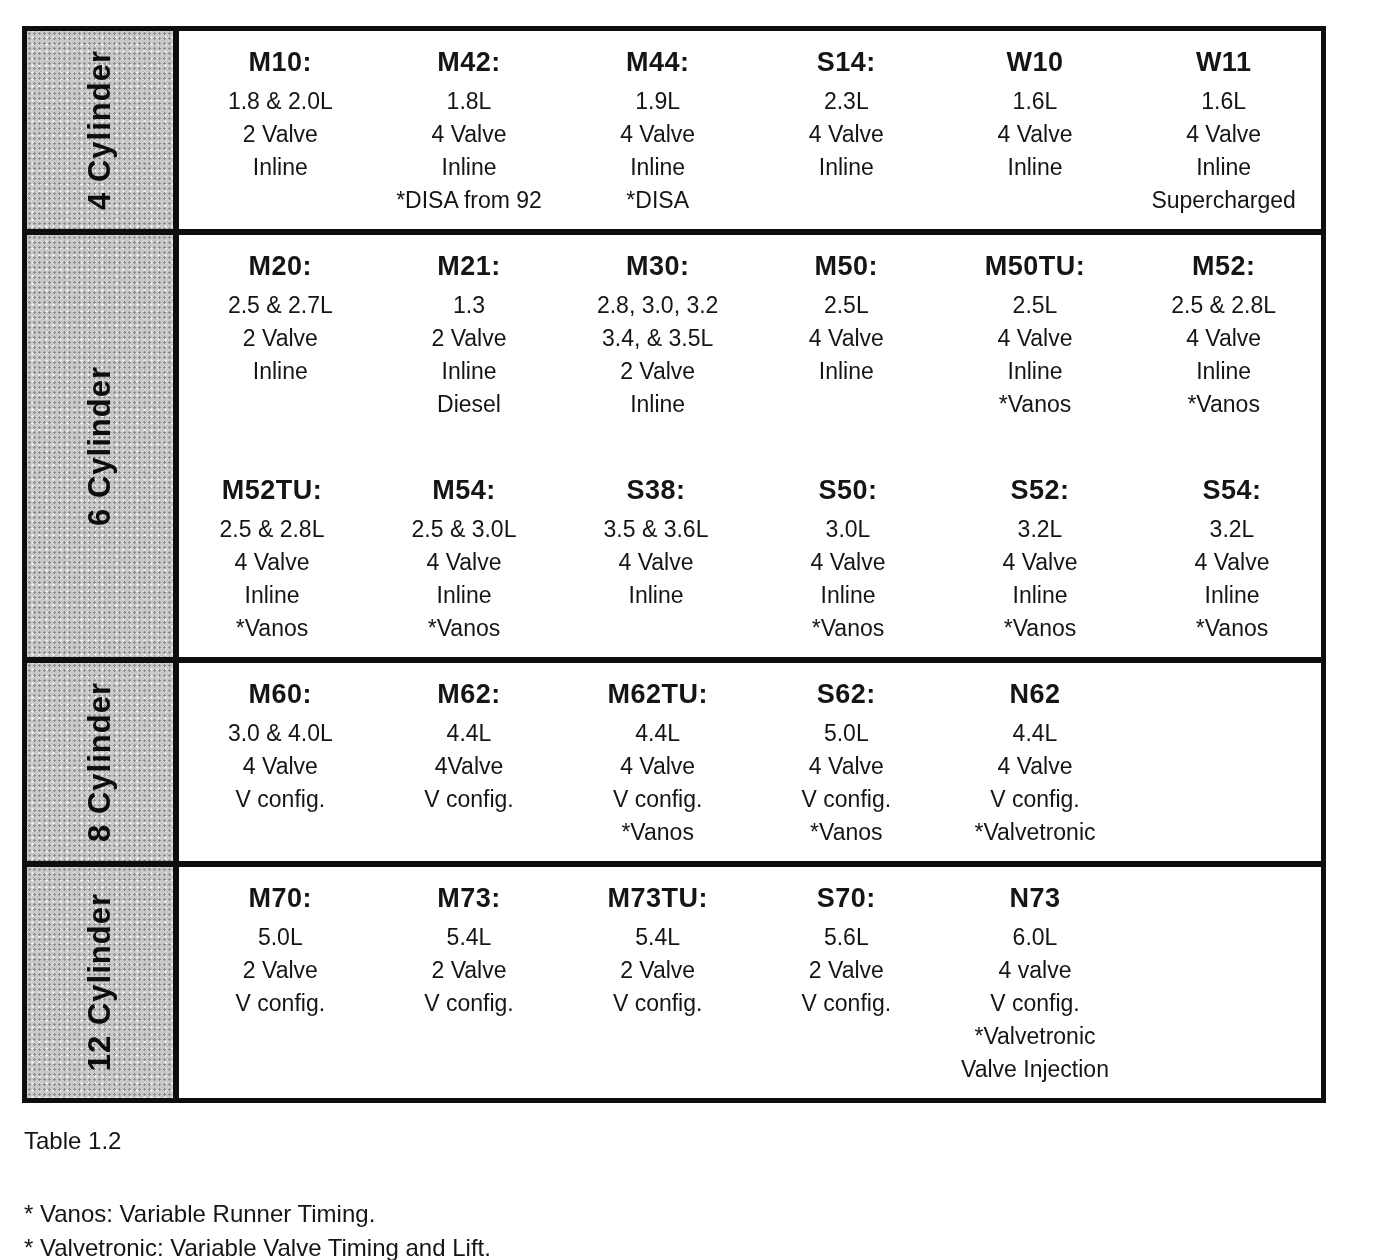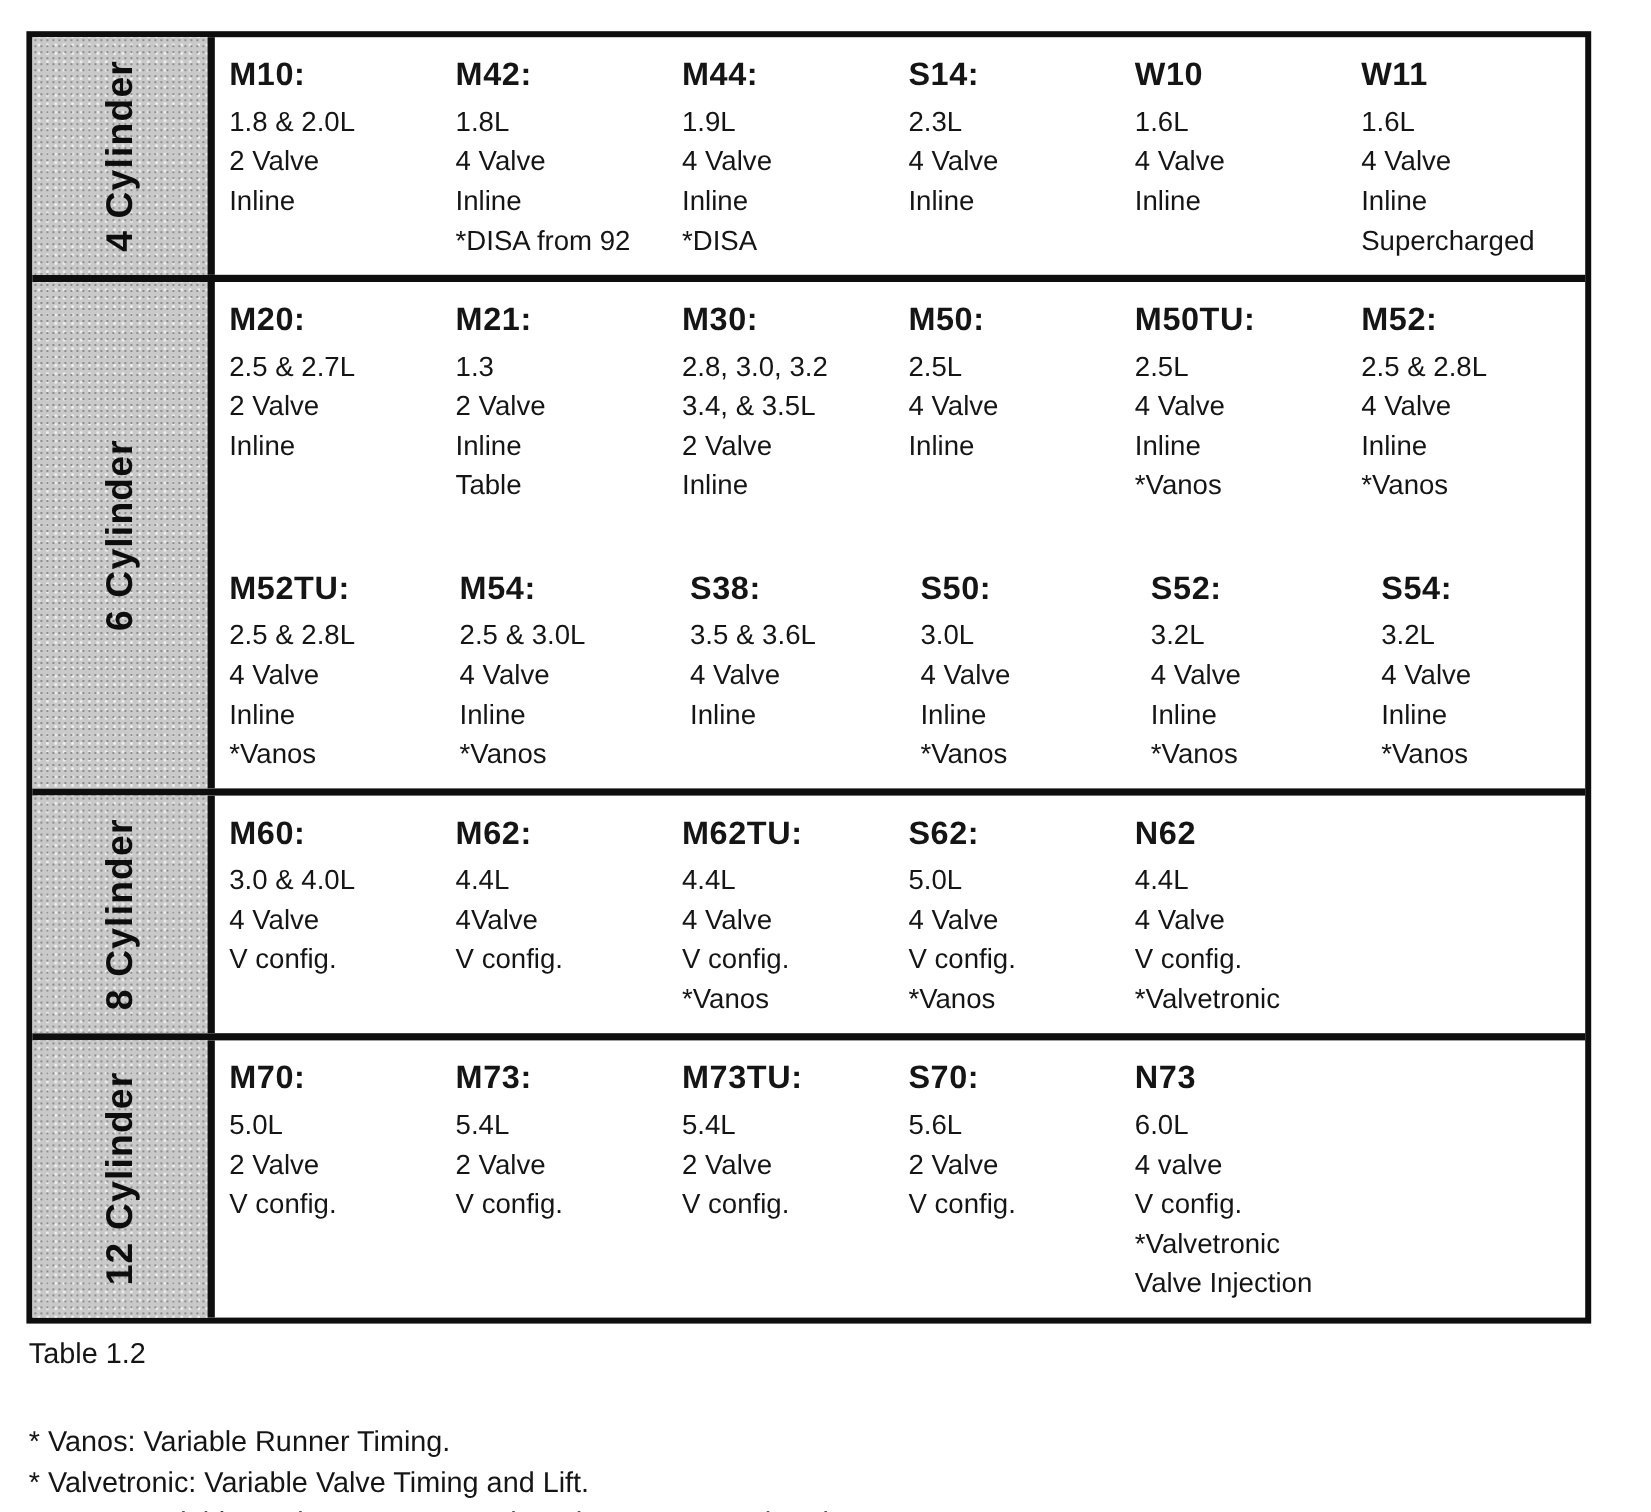--- a/index.html
+++ b/index.html
@@ -47,38 +47,38 @@
     color: #0d0d0d;
     white-space: nowrap;
   }
 
   .band-content { flex: 1; padding: 10px 4px 10px 6px; }
   .group {
     display: grid;
     grid-template-columns: repeat(6, 1fr);
   }
   .group + .group { margin-top: 46px; gap: 20px; }
-  .cell { padding: 2px 4px 2px 6px; }
+  .cell { padding: 2px 4px 2px 6px; text-align: center; }
   .code {
     font-size: 27px;
     font-weight: bold;
     letter-spacing: 0.5px;
     line-height: 38px;
     margin-bottom: 4px;
     white-space: nowrap;
   }
   .line {
     font-size: 23px;
     line-height: 33px;
     white-space: nowrap;
   }
 
   
   .caption {
-    margin: 12px 0 0 2px;
+    margin: 24px 0 0 2px;
     font-size: 24px;
   }
   .footnotes { margin: 42px 0 0 2px; }
   .footnote { font-size: 24px; line-height: 34px; }
   .footnote b { font-weight: normal; }
 </style>
 </head>
 <body>
 
 <div class="page">
@@ -142,21 +142,21 @@
               <div class="code">M20:</div>
               <div class="line">2.5 &amp; 2.7L</div>
               <div class="line">2 Valve</div>
               <div class="line">Inline</div>
             </div>
             <div class="cell">
               <div class="code">M21:</div>
               <div class="line">1.3</div>
               <div class="line">2 Valve</div>
               <div class="line">Inline</div>
-              <div class="line">Table</div>
+              <div class="line">Diesel</div>
             </div>
             <div class="cell">
               <div class="code">M30:</div>
               <div class="line">2.8, 3.0, 3.2</div>
               <div class="line">3.4, &amp; 3.5L</div>
               <div class="line">2 Valve</div>
               <div class="line">Inline</div>
             </div>
             <div class="cell">
               <div class="code">M50:</div>

